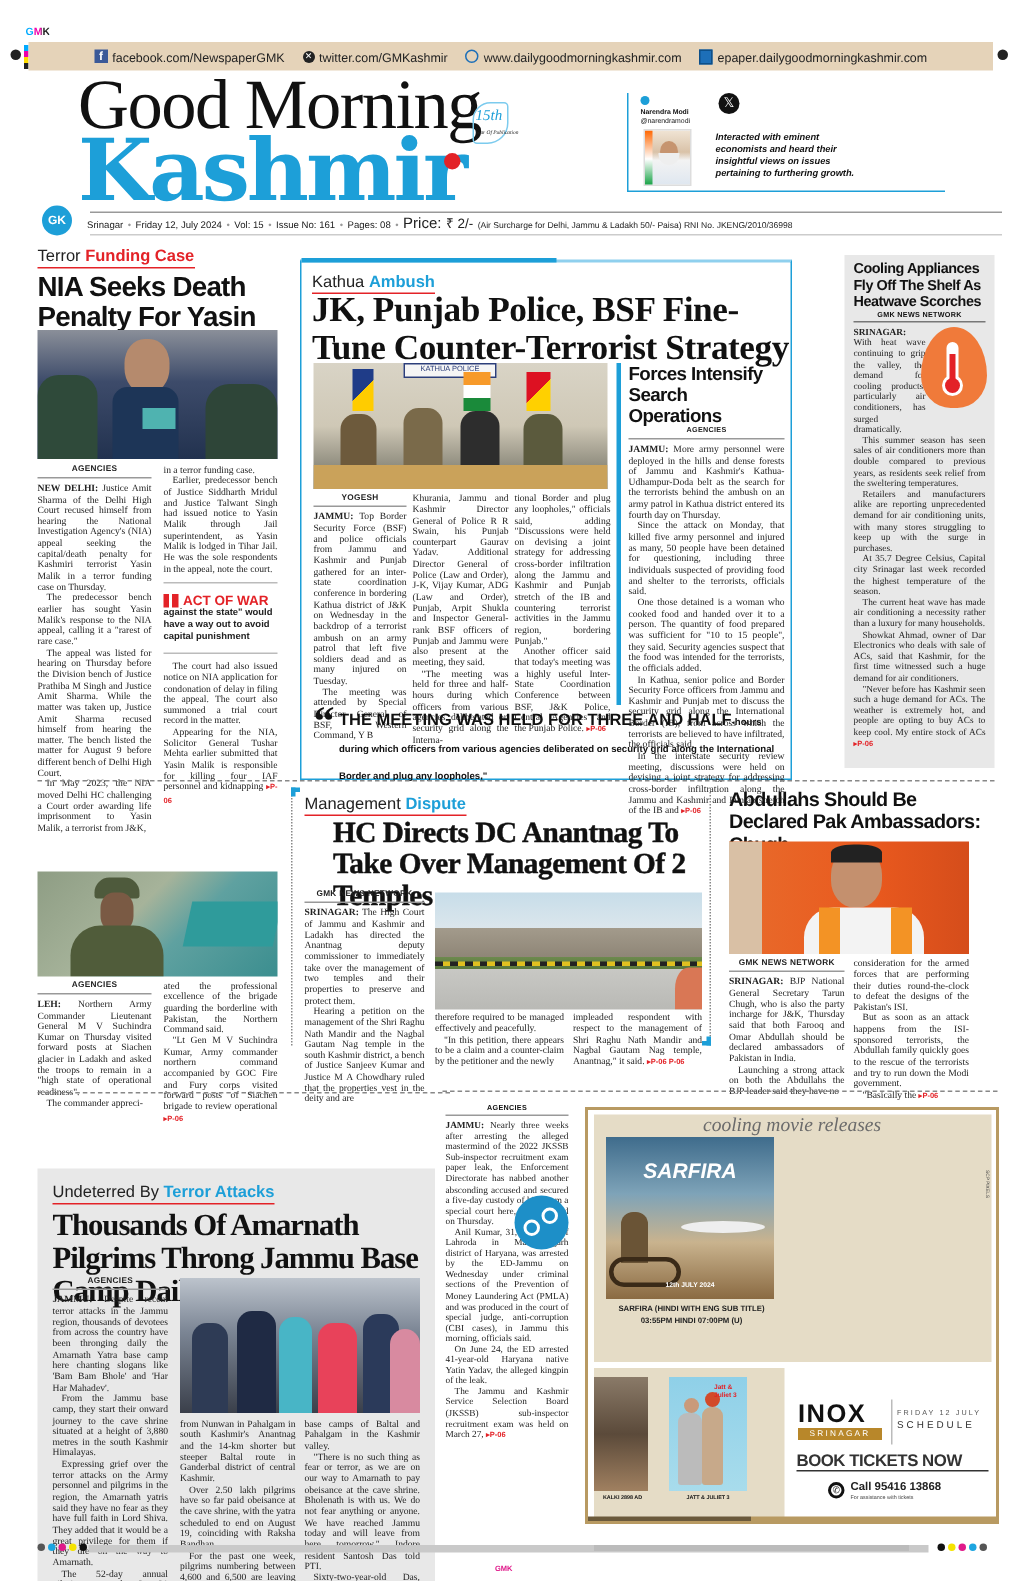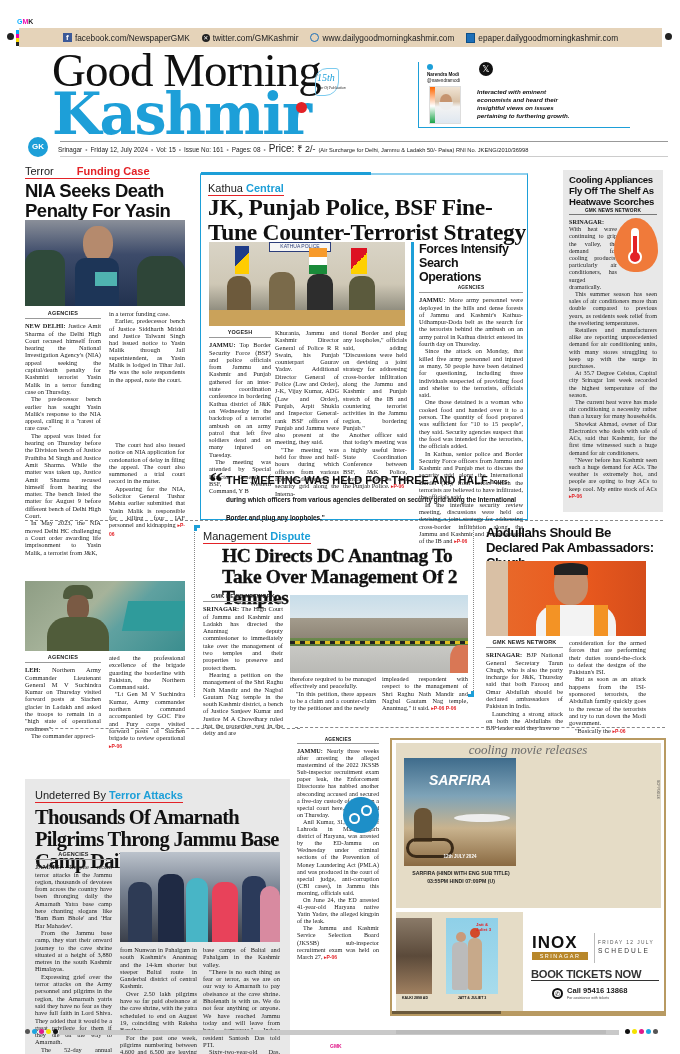--- a/index.html
+++ b/index.html
@@ -8,21 +8,21 @@
 .abs{position:absolute;}
 .sans{font-family:"Liberation Sans",sans-serif;}
 .body-text{font-family:"Liberation Serif",serif;font-size:6.4px;line-height:7.3px;text-align:justify;color:#222;}
 .body-text p{text-indent:6px;}
 .body-text p.first{text-indent:0;}
 .dateline{font-weight:bold;}
 .jump{color:#e32227;font-weight:bold;font-family:"Liberation Sans",sans-serif;font-size:5px;}
 .byline{font-family:"Liberation Sans",sans-serif;font-weight:bold;font-size:5.5px;text-align:center;letter-spacing:.2px;border-bottom:1px solid #999;padding-bottom:1px;margin-bottom:3px;}
 .kicker{font-family:"Liberation Sans",sans-serif;font-size:11px;color:#222;display:inline-block;border-bottom:1.5px solid #e32227;padding-bottom:1px;}
 .kicker b{color:#1d9fd8;}
-.kicker b.red{color:#e32227;margin-left:20px;}
+.kicker b.red{color:#e32227;}
 .hl-sans{font-family:"Liberation Sans",sans-serif;font-weight:bold;color:#111;letter-spacing:-.5px;}
 .hl-serif{font-family:"Liberation Serif",serif;font-weight:bold;color:#111;letter-spacing:-.3px;}
 .photo{position:absolute;overflow:hidden;}
 .dotted-h{position:absolute;height:0;border-top:1px dashed #888;}
 .cmyk{position:absolute;display:flex;gap:2px;}
 .cmyk span{width:5px;height:5px;border-radius:50%;display:inline-block;}
 </style>
 </head>
 <body>
 
@@ -109,29 +109,36 @@
     <div class="byline">AGENCIES</div>
     <p class="first"><span class="dateline">NEW DELHI:</span> <span>Justice Amit Sharma of the Delhi High Court recused himself from hearing the National Investigation Agency's (NIA) appeal seeking the capital/death penalty for Kashmiri terrorist Yasin Malik in a terror funding case on Thursday.</span></p>
     <p>The predecessor bench earlier has sought Yasin Malik's response to the NIA appeal, calling it a "rarest of rare case."</p>
     <p>The appeal was listed for hearing on Thursday before the Division bench of Justice Prathiba M Singh and Justice Amit Sharma. While the matter was taken up, Justice Amit Sharma recused himself from hearing the matter. The bench listed the matter for August 9 before different bench of Delhi High Court.</p>
     <p>In May 2023, the NIA moved Delhi HC challenging a Court order awarding life imprisonment to Yasin Malik, a terrorist from J&amp;K,</p>
   </div>
   <div class="body-text" style="position:absolute;left:84px;top:149px;width:76px;">
     <p class="first">in a terror funding case.</p>
     <p>Earlier, predecessor bench of Justice Siddharth Mridul and Justice Talwant Singh had issued notice to Yasin Malik through Jail superintendent, as Yasin Malik is lodged in Tihar Jail. He was the sole respondents in the appeal, note the court.</p>
   </div>
+  <div style="position:absolute;left:84px;top:227px;width:76px;border-top:1px solid #bbb;border-bottom:1px solid #bbb;padding:6px 0;">
+    <div style="display:flex;gap:3px;align-items:flex-start;">
+      <span style="display:inline-block;width:10px;height:9px;background:linear-gradient(90deg,#e32227 40%,transparent 40% 60%,#e32227 60%);margin-top:1px;"></span>
+      <span class="sans" style="color:#e32227;font-weight:bold;font-size:9px;">ACT OF WAR</span>
+    </div>
+    <div class="sans" style="font-size:6.3px;line-height:8px;font-weight:bold;color:#222;padding-left:0;">against the state" would have a way out to avoid capital punishment</div>
+  </div>
   <div class="body-text" style="position:absolute;left:84px;top:280px;width:76px;">
     <p>The court had also issued notice on NIA application for condonation of delay in filing the appeal. The court also summoned a trial court record in the matter.</p>
     <p><span>Appearing for the NIA, Solicitor General Tushar Mehta earlier submitted that Yasin Malik is responsible for killing four IAF personnel and kidnapping</span> <span class="jump">▸<span>P-06</span></span></p>
   </div>
 </div>
 
 <div class="abs" style="left:200px;top:173px;width:328px;height:347px;border:1px solid #1d9fd8;border-top:2px solid #8fd0ee;">
   <div style="position:absolute;left:0;top:-3px;width:170px;height:3px;background:#1d9fd8;"></div>
-  <div class="kicker" style="position:absolute;left:7px;top:7px;"><span>Kathua</span> <b>Central</b></div>
+  <div class="kicker" style="position:absolute;left:7px;top:7px;"><span>Kathua</span> <b>Ambush</b></div>
   <div class="hl-serif" style="position:absolute;left:7px;top:20px;width:320px;font-size:23.5px;line-height:25px;">JK, Punjab Police, BSF Fine-Tune Counter-Terrorist Strategy</div>
   <div class="photo" style="left:8px;top:67px;width:196px;height:84px;background:linear-gradient(180deg,#d9d4c6 0%,#cfc8b6 50%,#6b6b5f 100%);">
     <div style="position:absolute;left:60px;top:0;width:62px;height:10px;background:#f5f5f5;border:1px solid #2c3e7a;font-size:5px;color:#2c3e7a;text-align:center;font-family:'Liberation Sans',sans-serif;">KATHUA POLICE</div>
     <div style="position:absolute;left:26px;top:4px;width:14px;height:28px;background:linear-gradient(135deg,#1f3c88 50%,#ffcc00 50%);"></div>
     <div style="position:absolute;left:100px;top:6px;width:18px;height:26px;background:linear-gradient(#f79a2a 33%,#fff 33% 66%,#1a8a3a 66%);"></div>
     <div style="position:absolute;left:142px;top:6px;width:16px;height:26px;background:linear-gradient(135deg,#d12 50%,#ffd000 50%);"></div>
     <div style="position:absolute;left:18px;top:34px;width:24px;height:50px;border-radius:10px 10px 0 0;background:#6d5a3c;"></div>
     <div style="position:absolute;left:60px;top:30px;width:26px;height:54px;border-radius:10px 10px 0 0;background:#7a6a4a;"></div>
     <div style="position:absolute;left:98px;top:32px;width:26px;height:52px;border-radius:10px 10px 0 0;background:#2d2d2d;"></div>
     <div style="position:absolute;left:140px;top:34px;width:26px;height:50px;border-radius:10px 10px 0 0;background:#5b5a3d;"></div>

